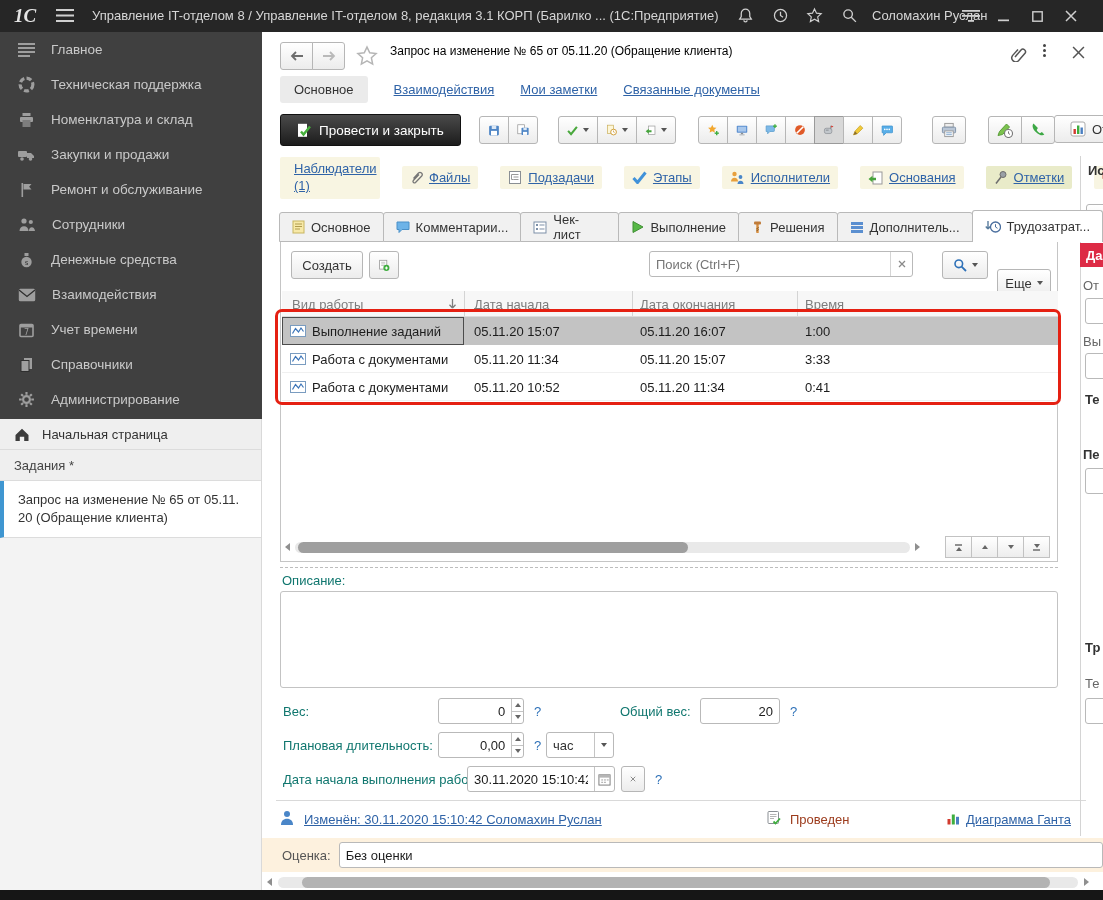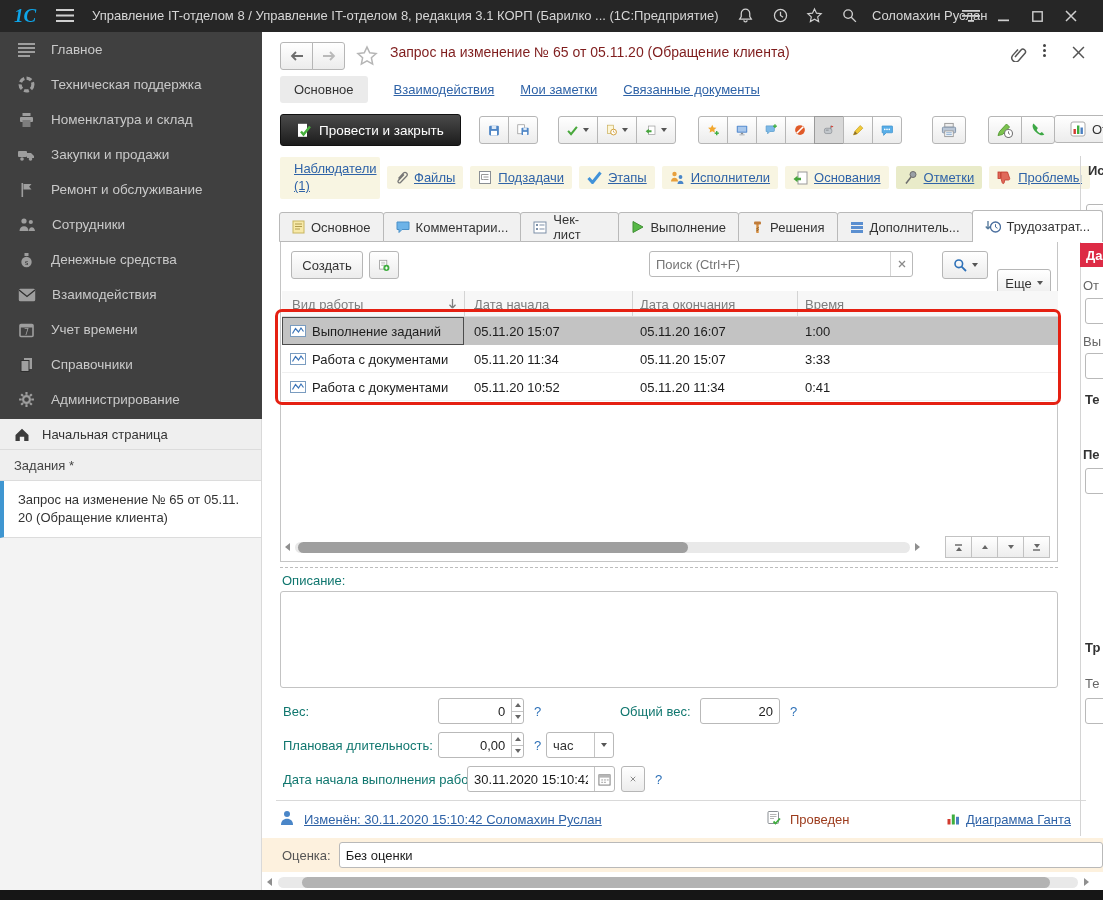--- a/index.html
+++ b/index.html
@@ -56,21 +56,21 @@
       display:flex;flex-direction:column;align-items:center;justify-content:center;margin-left:-1px;cursor:pointer;gap:1px}
   .bar{width:9px;height:2px;background:#8f8f8f}
   .scrolltrack{background:#e9e9e9;border-radius:6px}
   .scrollthumb{background:#9f9f9f;border-radius:6px}
   .label{color:#0f766e}
 </style>
 </head>
 <body>
 
 <div class="abs flex titlebar">
-  <span class="abs" style="left:14px;top:5px;font:italic bold 19px 'Liberation Serif',serif;color:#0ea5e9;border-bottom:2px solid #e01f26;padding-bottom:9px">1С</span>
+  <span class="abs" style="left:14px;top:5px;font:italic bold 19px 'Liberation Serif',serif;color:#e5e5e5;border-bottom:2px solid #e01f26;padding-bottom:9px">1С</span>
   <span class="abs" style="left:56px;top:8px">
     <svg width="18" height="15">
         <g fill="#cfcfcf">
           <rect y="1" width="18" height="2"></rect>
           <rect y="6.5" width="18" height="2"></rect>
           <rect y="12" width="18" height="2"></rect>
         </g>
       </svg>
   </span>
   <span class="abs tb-title" style="left:92px;top:8px;max-width:630px;overflow:hidden">Управление IT-отделом 8 / Управление IT-отделом 8, редакция 3.1 КОРП (Барилко ...  (1С:Предприятие)</span>
@@ -253,21 +253,21 @@
     <svg width="14" height="10" viewBox="0 0 14 10">
         <path d="M8 1l4 4-4 4M1 5h11" stroke="#b9b9b9" stroke-width="1.8" fill="none"></path>
       </svg>
   </span>
 </div>
 <span class="abs" style="left:356px;top:45px">
   <svg width="22" height="22" viewBox="0 0 16 16" fill="none" stroke="#b5b5b5" stroke-width="1.1">
       <path d="M8 1.5l2 4.2 4.6.5-3.4 3.1.9 4.6L8 11.6l-4.1 2.3.9-4.6L1.4 6.2 6 5.7z"></path>
     </svg>
 </span>
-<div class="abs" style="left:390px;top:44px;font-size:14px;color:#7f1d1d;white-space:nowrap">Запрос на изменение № 65 от 05.11.20 (Обращение клиента)</div>
+<div class="abs" style="left:390px;top:44px;font-size:12px;color:#000000;white-space:nowrap">Запрос на изменение № 65 от 05.11.20 (Обращение клиента)</div>
 <span class="abs" style="left:1007px;top:46px">
   <svg width="20" height="16" viewBox="0 0 20 16" fill="none" stroke="#555" stroke-width="1.5">
       <path d="M8 11l6-7a2.6 2.6 0 0 1 4 3.3l-6.5 7.5a4 4 0 0 1-6-5.2L11 3.5"></path>
     </svg>
 </span>
 <span class="abs" style="left:1043px;top:44px;display:flex;flex-direction:column;gap:2px">
   <i style="width:3px;height:3px;background:#444;border-radius:50%"></i>
     <i style="width:3px;height:3px;background:#444;border-radius:50%"></i>
     <i style="width:3px;height:3px;background:#444;border-radius:50%"></i>
 </span>
@@ -416,21 +416,21 @@
 <span class="abs btn" style="left:1054px;top:115px;width:70px;gap:6px">
   <svg width="16" height="16" viewBox="0 0 16 16">
       <rect x="1" y="1" width="14" height="14" rx="2" fill="#fff" stroke="#aaa"></rect>
       <rect x="3.5" y="8" width="2.4" height="5" fill="#d23b2f"></rect>
       <rect x="7" y="4.5" width="2.4" height="8.5" fill="#3fae3f"></rect>
       <rect x="10.5" y="6.5" width="2.4" height="6.5" fill="#4a7fc1"></rect>
     </svg>
   <span>От</span>
 </span>
 
-<div class="abs" style="left:280px;top:157px;width:800px;display:flex;align-items:center;gap:7px">
+<div class="abs" style="left:280px;top:157px;width:800px;display:flex;align-items:center;gap:22px">
   <span class="linkitem" style="width:84px;white-space:normal">
     <svg width="15" height="15" viewBox="0 0 15 15">
         <circle cx="4.5" cy="4" r="2.2" fill="#4a86c8"></circle>
         <path d="M1 11.5c0-2.4 1.5-3.8 3.5-3.8S8 9.1 8 11.5z" fill="#4a86c8"></path>
         <circle cx="10.5" cy="7" r="1.9" fill="#76a9d8"></circle>
         <path d="M7.5 14c.2-2 1.3-3.2 3-3.2s2.8 1.2 3 3.2z" fill="#76a9d8"></path>
       </svg>
     <span class="lnk" style="line-height:1.3">Наблюдатели (1)</span>
   </span>
   <span class="linkitem">

